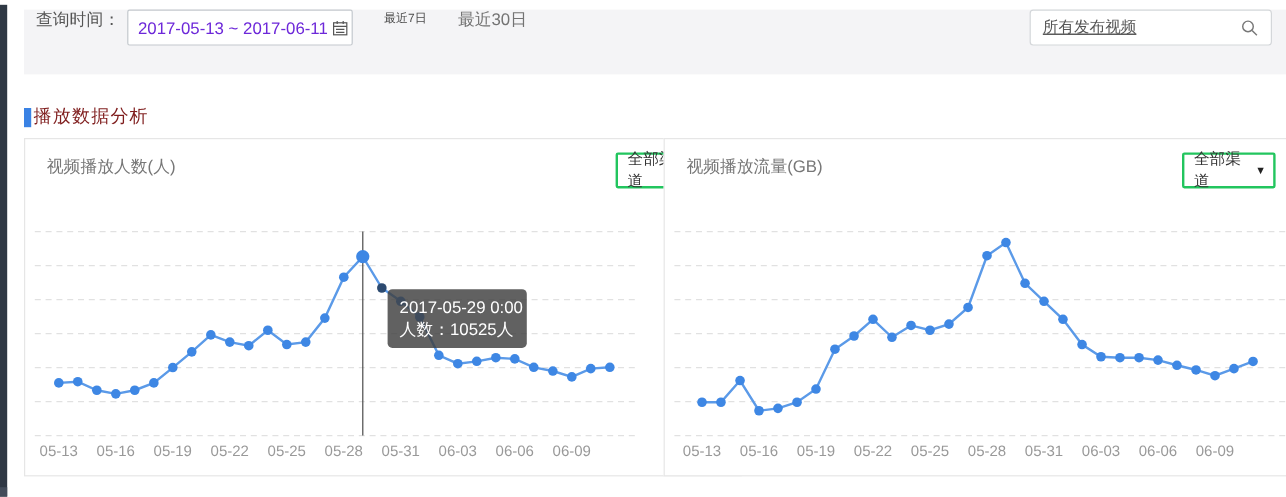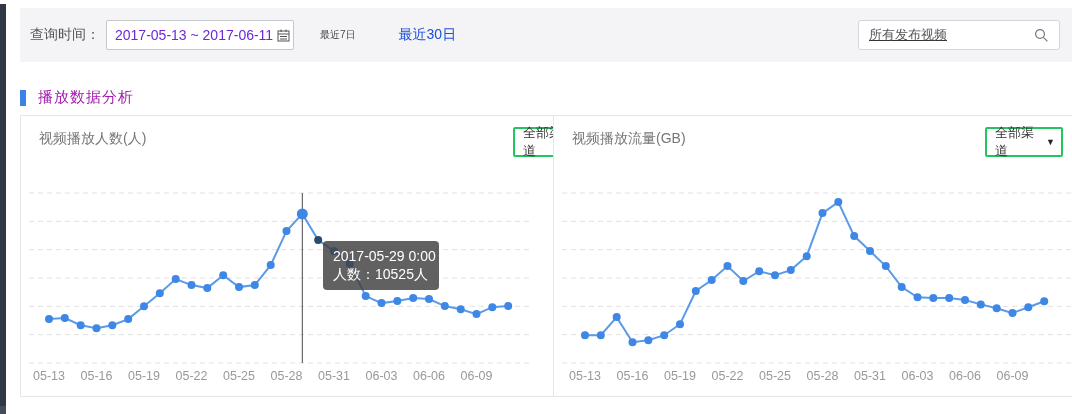--- a/index.html
+++ b/index.html
@@ -7,46 +7,46 @@
   body {
     font-family:"Liberation Sans","DejaVu Sans",sans-serif;
     background:#ffffff; position:relative; overflow:hidden; color:#333;
   }
   .side-strip { position:absolute; left:0; top:4px; width:6px; height:410px; background:#2f3844; }
   .side-strip-foot { position:absolute; left:0; top:406px; width:6px; height:8px; background:#434c5a; }
 
   
   .toolbar {
     position:absolute; left:20px; top:8px; right:0; height:54px;
-    background:#f4f4f6; display:flex; align-items:center; padding-left:10px;
+    background:#f4f4f6; display:flex; align-items:flex-start; padding-left:10px;
   }
   .q-label { font-size:14px; color:#555; }
   .date-box {
     position:relative; margin-left:6px; width:188px; height:30px;
     background:#fff; border:1px solid #c3c8cd; border-radius:2px;
   }
   .date-input {
     width:100%; height:100%; border:0; outline:none; background:transparent;
     font-family:inherit; font-size:14px; color:#6d28d9; padding:0 16px 0 8px;
   }
   .cal-icon { position:absolute; right:3px; top:8px; }
   .link7 { margin-left:26px; font-size:10px; color:#4a4a4a; text-decoration:none; cursor:pointer; }
-  .link30 { margin-left:43px; font-size:14px; color:#1d4ed8; text-decoration:none; cursor:pointer; }
+  .link30 { margin-left:26px; font-size:14px; color:#737373; text-decoration:none; cursor:pointer; }
   .tb-spacer { flex:1; }
   .search-box {
     margin-right:12px; width:202px; height:30px; background:#fff;
     border:1px solid #d4d7da; border-radius:3px; display:flex; align-items:center;
     justify-content:space-between; padding:0 10px; cursor:pointer;text-decoration:underline;
   }
   .search-box span { font-size:13px; color:#555; }
 
   
   .section-head { position:absolute; left:20px; top:88px; display:flex; align-items:center; }
   .sec-bar { width:6px; height:16px; background:#3a82e4; display:inline-block; }
-  .sec-title { margin-left:12px; font-size:15px; color:#a21caf; font-weight:500; letter-spacing:1px; }
+  .sec-title { margin-left:2px; font-size:15px; color:#7f1d1d; font-weight:500; letter-spacing:1px; }
 
   
   .card { position:absolute; top:115px; height:282px; background:#fff; border:1px solid #e6e6e6; }
   .card-left  { left:20px;  width:598px; }
   .card-right { left:553px; width:537px; }
   .card-head { position:absolute; top:0; left:0; right:0; height:42px; }
   .card-title { position:absolute; left:18px; top:14px; font-size:14px; color:#777; }
   .channel-select {
     position:absolute; right:26px; top:11px; width:78px; height:30px;
     border:2px solid #22c55e; border-radius:2px; background:#fff;

